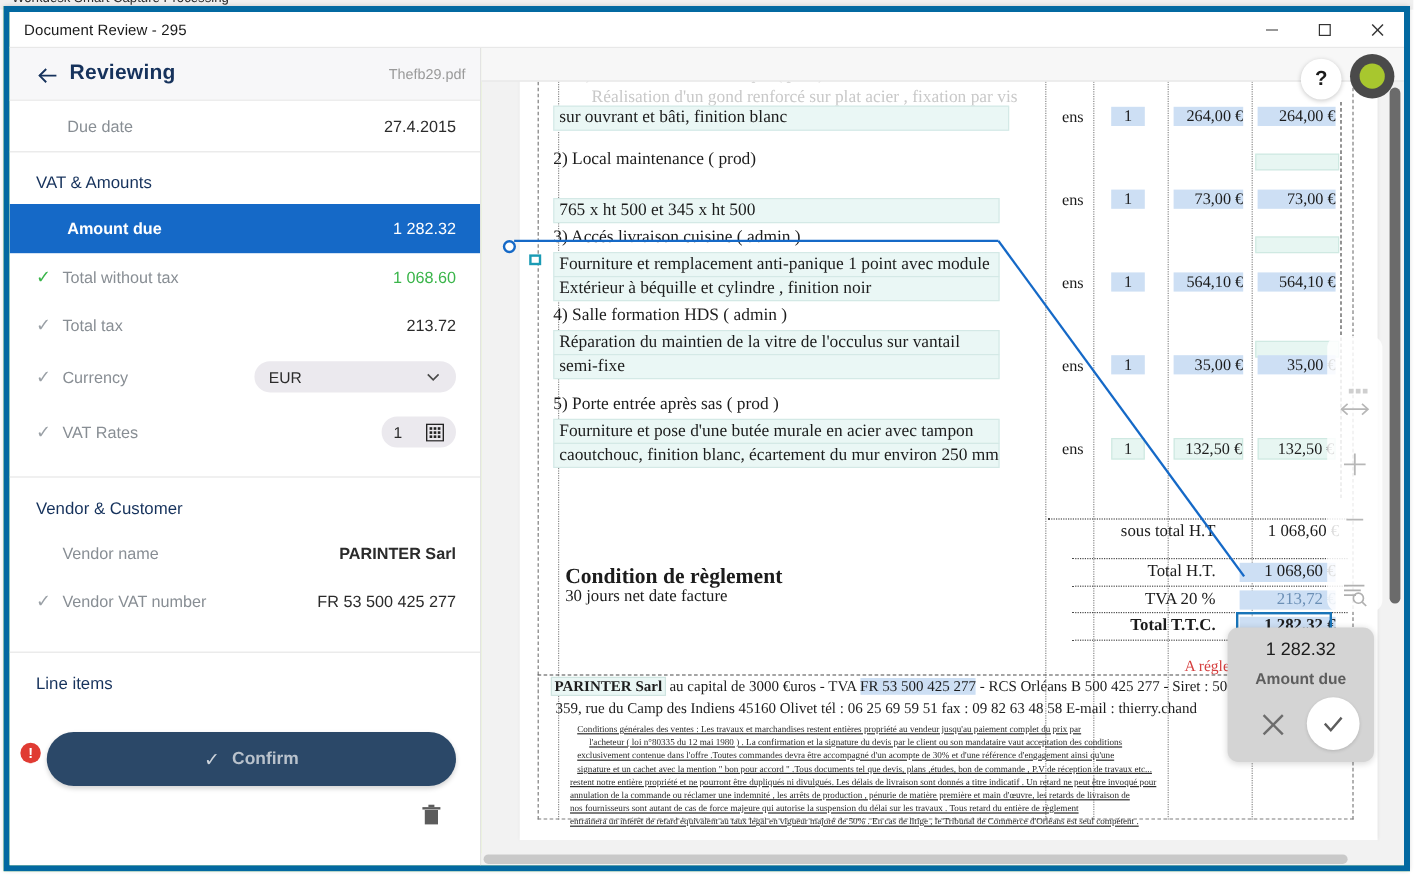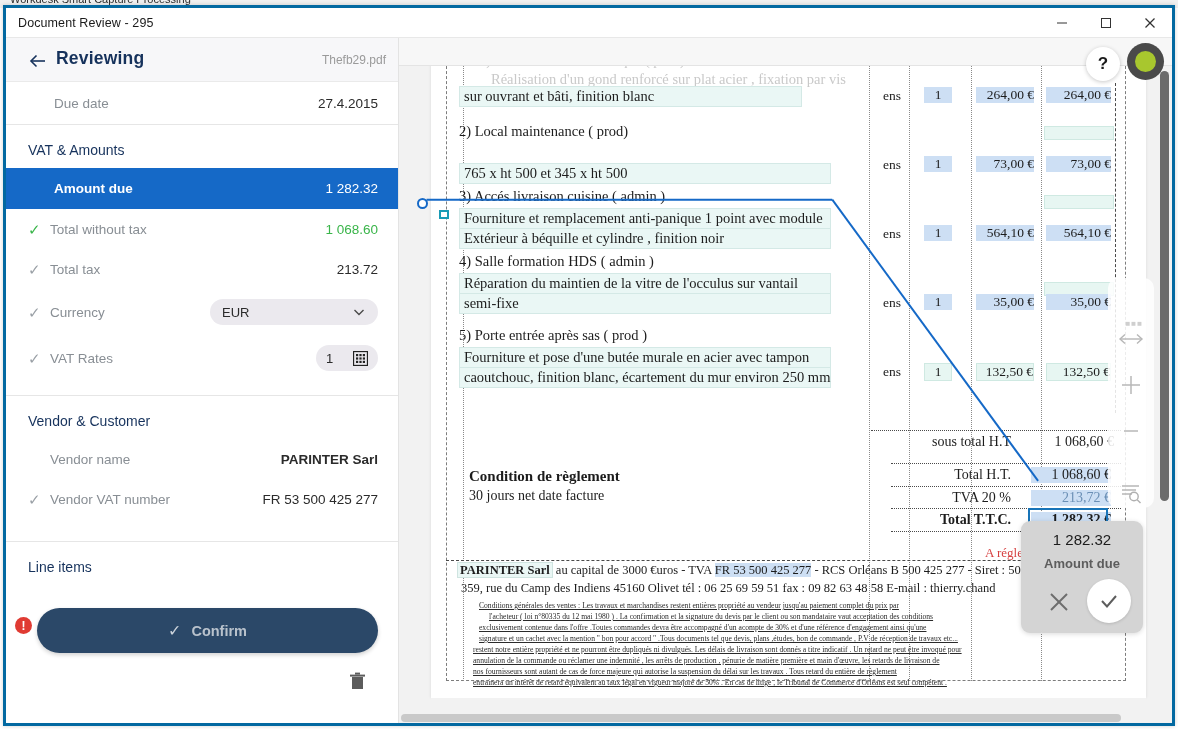--- a/index.html
+++ b/index.html
@@ -17,21 +17,21 @@
     background:#f0f0f0; overflow:hidden;
   }
   .bg-window-title {
     position:absolute; left:10px; top:-7px;
     font-size:11px; color:#2b2b2b; white-space:nowrap;
   }
 
   
   .window {
     position:absolute; left:3px; top:5px; width:1172px; height:721px;
-    background:#bef264; border:3px solid #0369a1;
+    background:#bef264; border:5px solid #0369a1;
     box-shadow:0 0 4px rgba(0,0,0,.18);
   }
 
   
   .titlebar {
     position:absolute; left:0; top:0; right:0; height:30px;
     background:#ffffff; border-bottom:1px solid #e8e8e8;
   }
   .titlebar-text {
     position:absolute; left:12px; top:8px;
@@ -192,21 +192,21 @@
   .tbl-hl-blue { background:#cddff4; }
   .tbl-hl-green { background:#e7f6f2; border:1px solid #cfe9e2; }
 
   .tot-label { position:absolute; font-size:14px; white-space:nowrap; text-align:right; }
   .tot-val { position:absolute; font-size:14px; white-space:nowrap; text-align:right; }
   .tot-bold { font-weight:bold; }
 
   .dotted-line { position:absolute; border-top:1.5px dotted #4a4a4a; }
   .dashed-vline { position:absolute; border-left:1.5px dashed #4a4a4a; }
 
-  .cond-title { position:absolute; font-size:15px; font-weight:bold; }
+  .cond-title { position:absolute; font-size:18px; font-weight:bold; }
   .cond-sub { position:absolute; font-size:14px; }
   .a-regler { position:absolute; font-size:13px; color:#d64040; }
 
   .foot1 { position:absolute; font-size:12.5px; white-space:nowrap; }
   .foot1 b { font-weight:bold; }
   .foot-hl { background:#cddff4; }
   .foot-box { background:#eaf7f5; border:1px solid #cfe4e0; padding:0 2px; }
   .foot2 { position:absolute; font-size:12.5px; white-space:nowrap; }
   .finep {
     position:absolute; font-size:7.6px; line-height:11.4px; color:#2a2a2a;
@@ -460,21 +460,21 @@
         <div class="page-dashed"></div>
         <div class="vrule" style="left:32px"></div>
         <div class="vrule" style="left:438px"></div>
         <div class="vrule" style="left:478px"></div>
         <div class="vrule" style="left:540px"></div>
         <div class="vrule" style="left:610px"></div>
 
         <div class="doc-faded" style="left:48px; top:14px; font-size:14.5px">4) Couloir locaux technique ( prod)</div>
         <div class="doc-faded" style="left:60px; top:33px; font-size:14.5px">Réalisation d'un gond renforcé sur plat acier , fixation par vis</div>
 
-        <div class="li-box" style="left:28px; top:48px; width:343px">sur ouvrant et bâti, finition blanc</div>
+        <div class="li-box" style="left:28px; top:48px; width:380px">sur ouvrant et bâti, finition blanc</div>
 
         <div class="li-num" style="left:28px; top:85px">2)  Local maintenance ( prod)</div>
         <div class="li-box" style="left:28px; top:125px; width:372px">765 x ht 500  et 345 x ht 500</div>
 
         <div class="li-num" style="left:28px; top:150px">3) Accés livraison cuisine ( admin )</div>
         <div class="li-box" style="left:28px; top:170px; width:372px">Fourniture et remplacement anti-panique 1 point avec module</div>
         <div class="li-box" style="left:28px; top:190px; width:372px">Extérieur à béquille et cylindre , finition noir</div>
 
         <div class="li-num" style="left:28px; top:215px">4) Salle formation HDS ( admin )</div>
         <div class="li-box" style="left:28px; top:235px; width:372px">Réparation du maintien de la vitre de l'occulus sur vantail</div>

